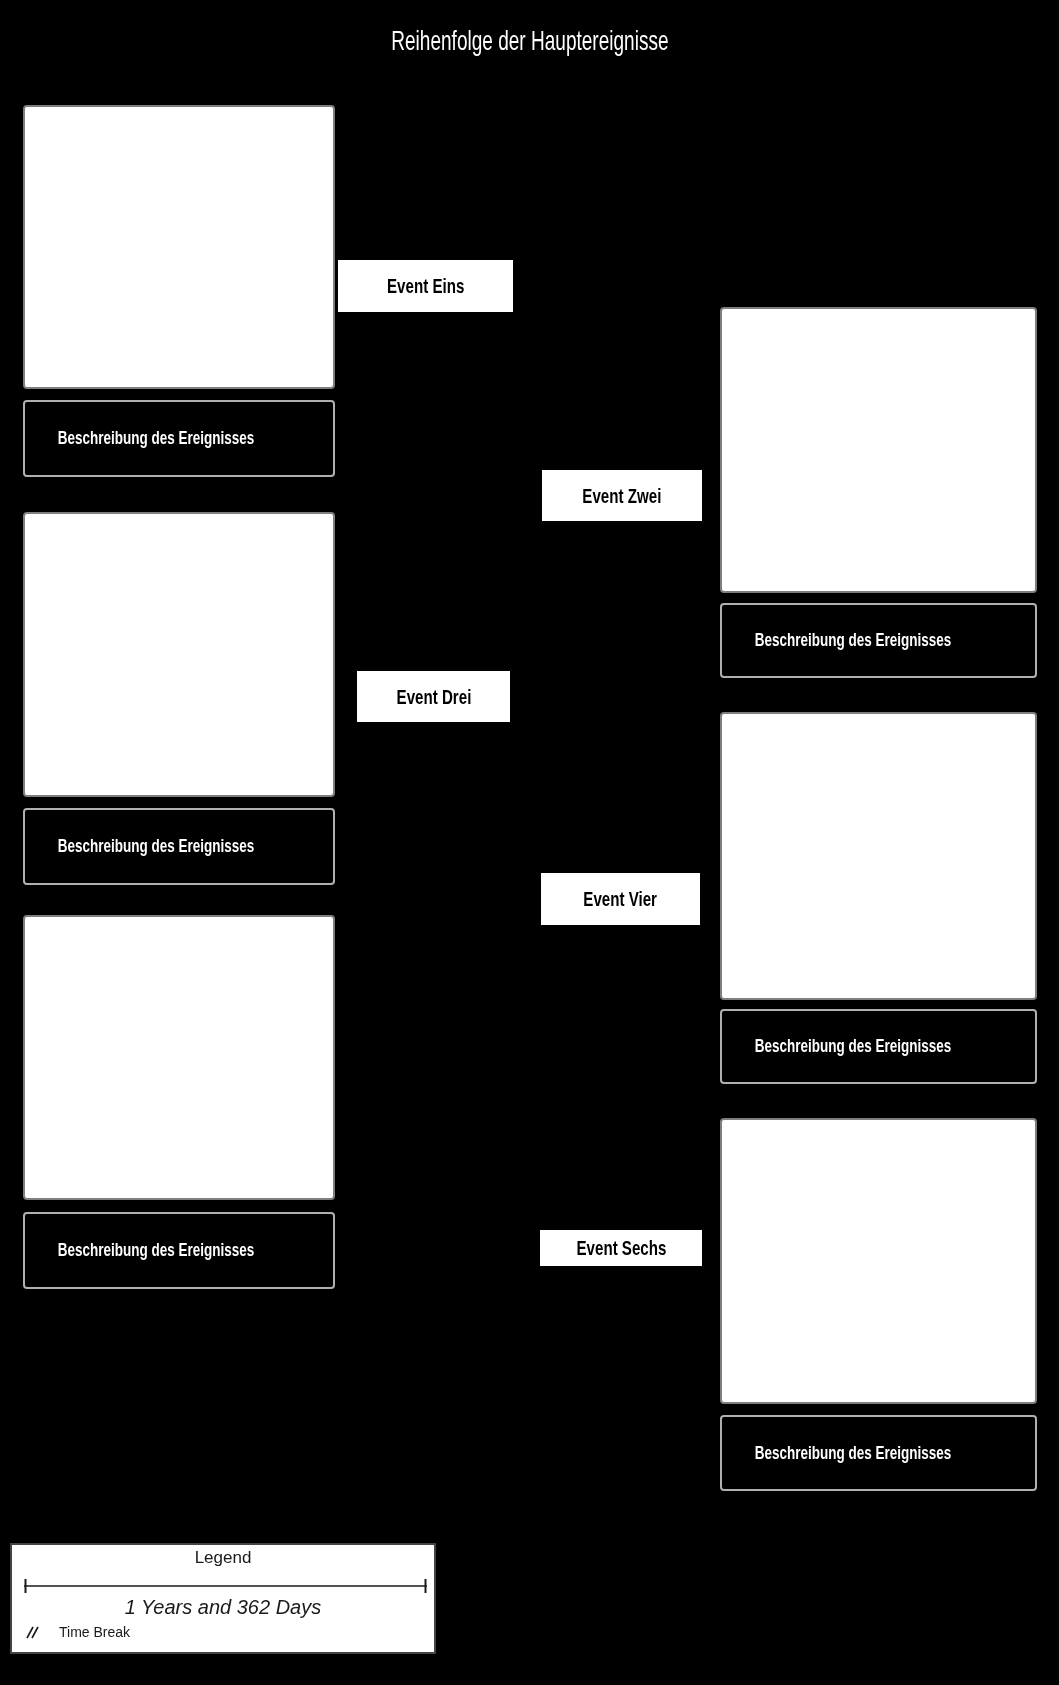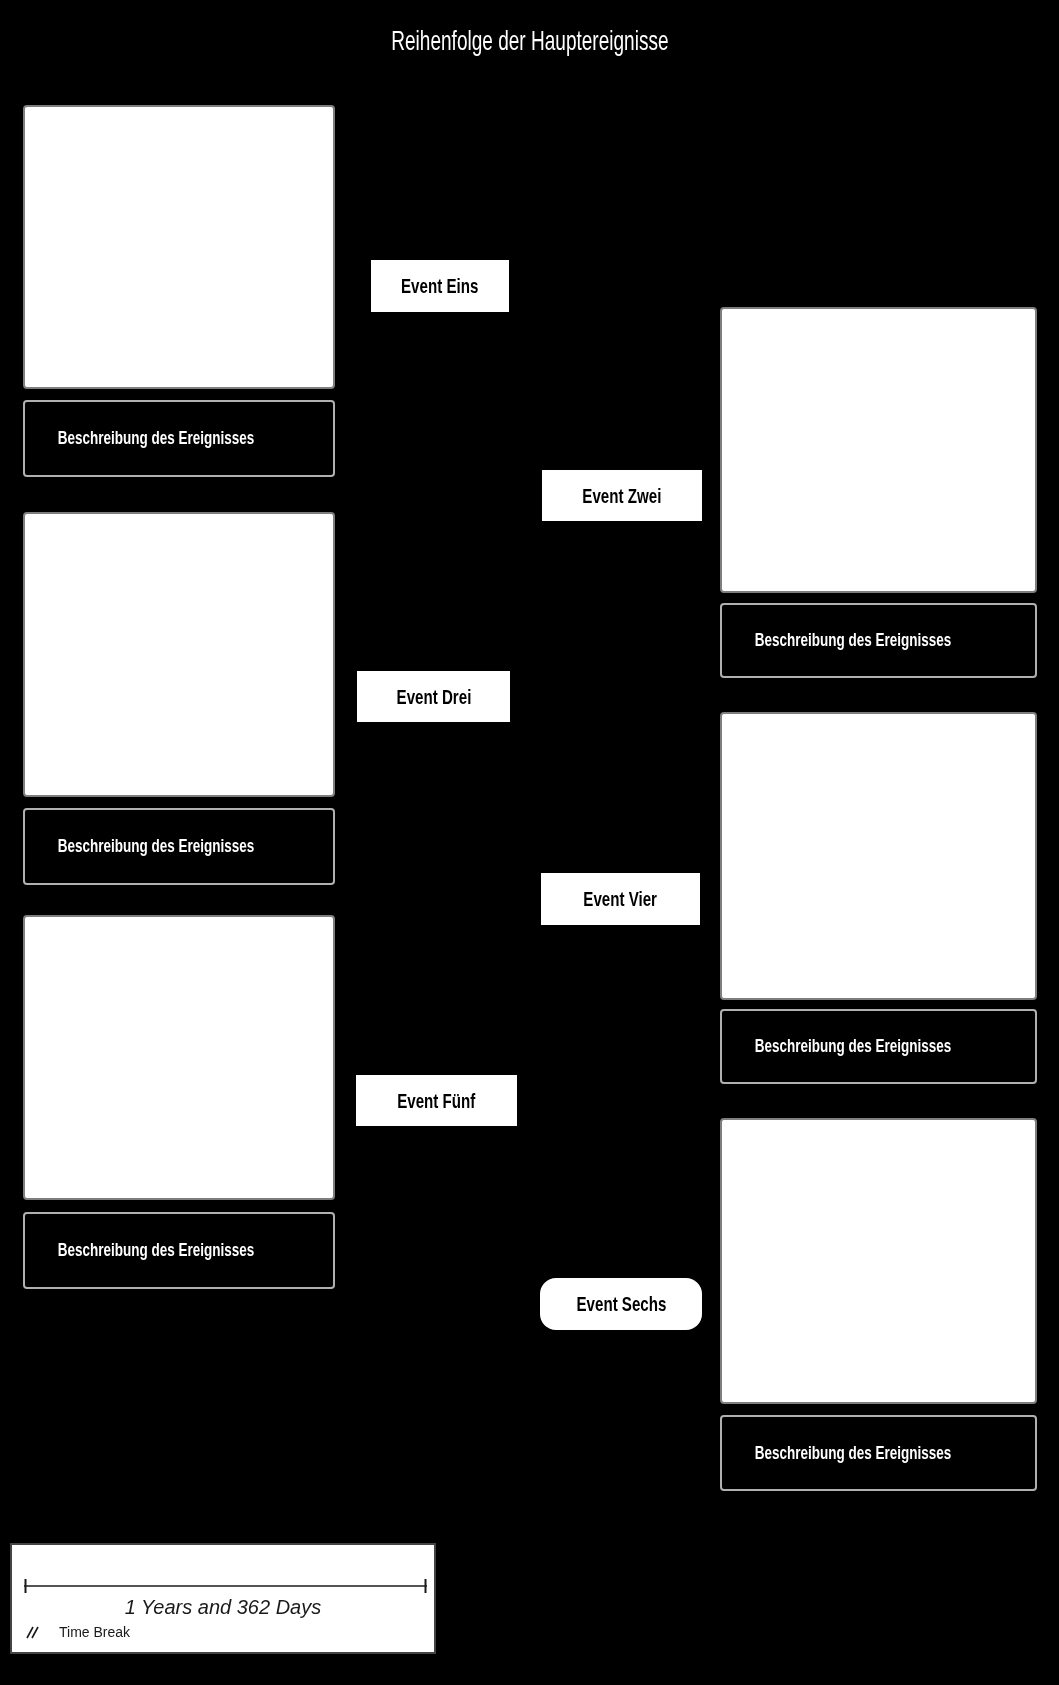--- a/index.html
+++ b/index.html
@@ -89,21 +89,21 @@
 <div class="canvas">
 
   <div class="title">
     <span class="squeeze">Reihenfolge der Hauptereignisse</span>
   </div>
 
   <div class="img-box" style="left:23px;top:105px;width:312px;height:284px;"></div>
   <div class="cap-box" style="left:23px;top:400px;width:312px;height:77px;">
     <span class="cap-text">Beschreibung des Ereignisses</span>
   </div>
-  <div class="evt-label" style="left:371px;top:260px;width:138px;height:52px;">
+  <div class="evt-label" style="left:338px;top:260px;width:175px;height:52px;">
     <span class="lbl-text">Event Eins</span>
   </div>
 
   <div class="img-box" style="left:720px;top:307px;width:317px;height:286px;"></div>
   <div class="cap-box" style="left:720px;top:603px;width:317px;height:75px;">
     <span class="cap-text">Beschreibung des Ereignisses</span>
   </div>
   <div class="evt-label" style="left:542px;top:470px;width:160px;height:51px;text-align:right;">
     <span class="lbl-text">Event Zwei</span>
   </div>
@@ -121,33 +121,31 @@
     <span class="cap-text">Beschreibung des Ereignisses</span>
   </div>
   <div class="evt-label" style="left:541px;top:873px;width:159px;height:52px;">
     <span class="lbl-text">Event Vier</span>
   </div>
 
   <div class="img-box" style="left:23px;top:915px;width:312px;height:285px;"></div>
   <div class="cap-box" style="left:23px;top:1212px;width:312px;height:77px;">
     <span class="cap-text">Beschreibung des Ereignisses</span>
   </div>
-  <div class="evt-label" style="left:356px;top:1075px;width:161px;height:51px;">
-    <span class="lbl-text">Event Fünf</span>
-  </div>
 
   <div class="img-box" style="left:720px;top:1118px;width:317px;height:286px;"></div>
   <div class="cap-box" style="left:720px;top:1415px;width:317px;height:76px;">
     <span class="cap-text">Beschreibung des Ereignisses</span>
   </div>
-  <div class="evt-label" style="left:540px;top:1278px;width:162px;height:52px;border-radius:16px;">
+  <div class="evt-label" style="left:540px;top:1230px;width:162px;height:36px;">
     <span class="lbl-text">Event Sechs</span>
   </div>
 
   <div class="legend">
+    <div class="legend-title">Legend</div>
 
     <div class="time-scale">
       <svg width="403" height="16" viewBox="0 0 403 16">
         <line x1="1.5" y1="1" x2="1.5" y2="15" stroke="#1a1a1a" stroke-width="2"></line>
         <line x1="0" y1="8" x2="403" y2="8" stroke="#1a1a1a" stroke-width="1.5"></line>
         <line x1="401.5" y1="1" x2="401.5" y2="15" stroke="#1a1a1a" stroke-width="2"></line>
       </svg>
     </div>
 
     <div class="duration">1 Years and 362 Days</div>

